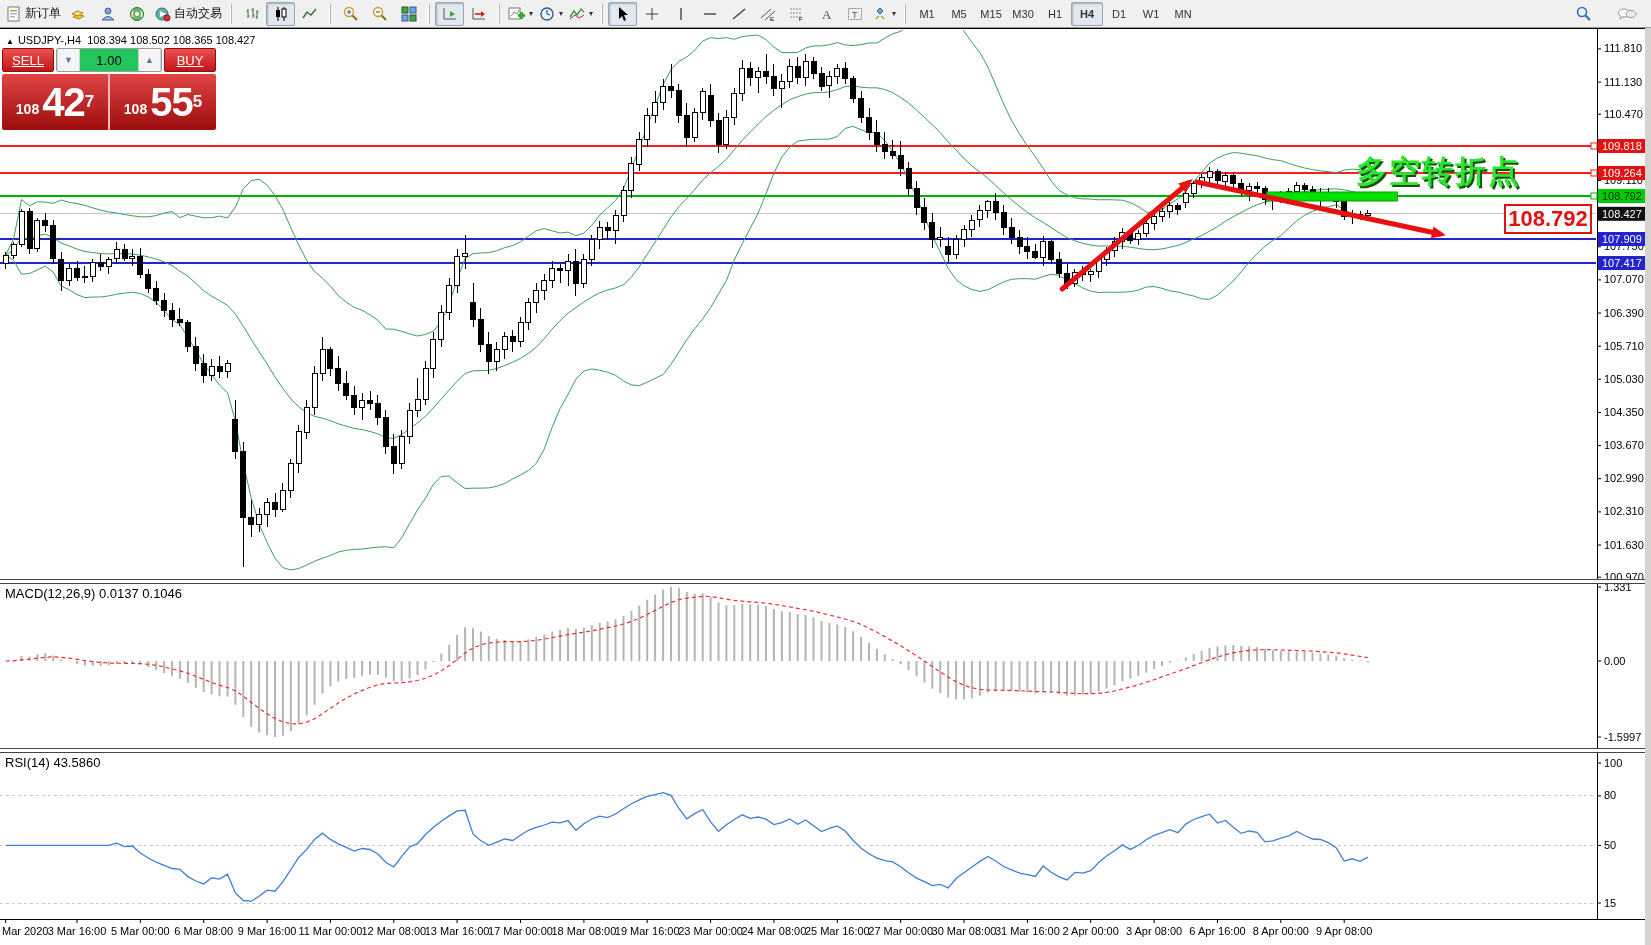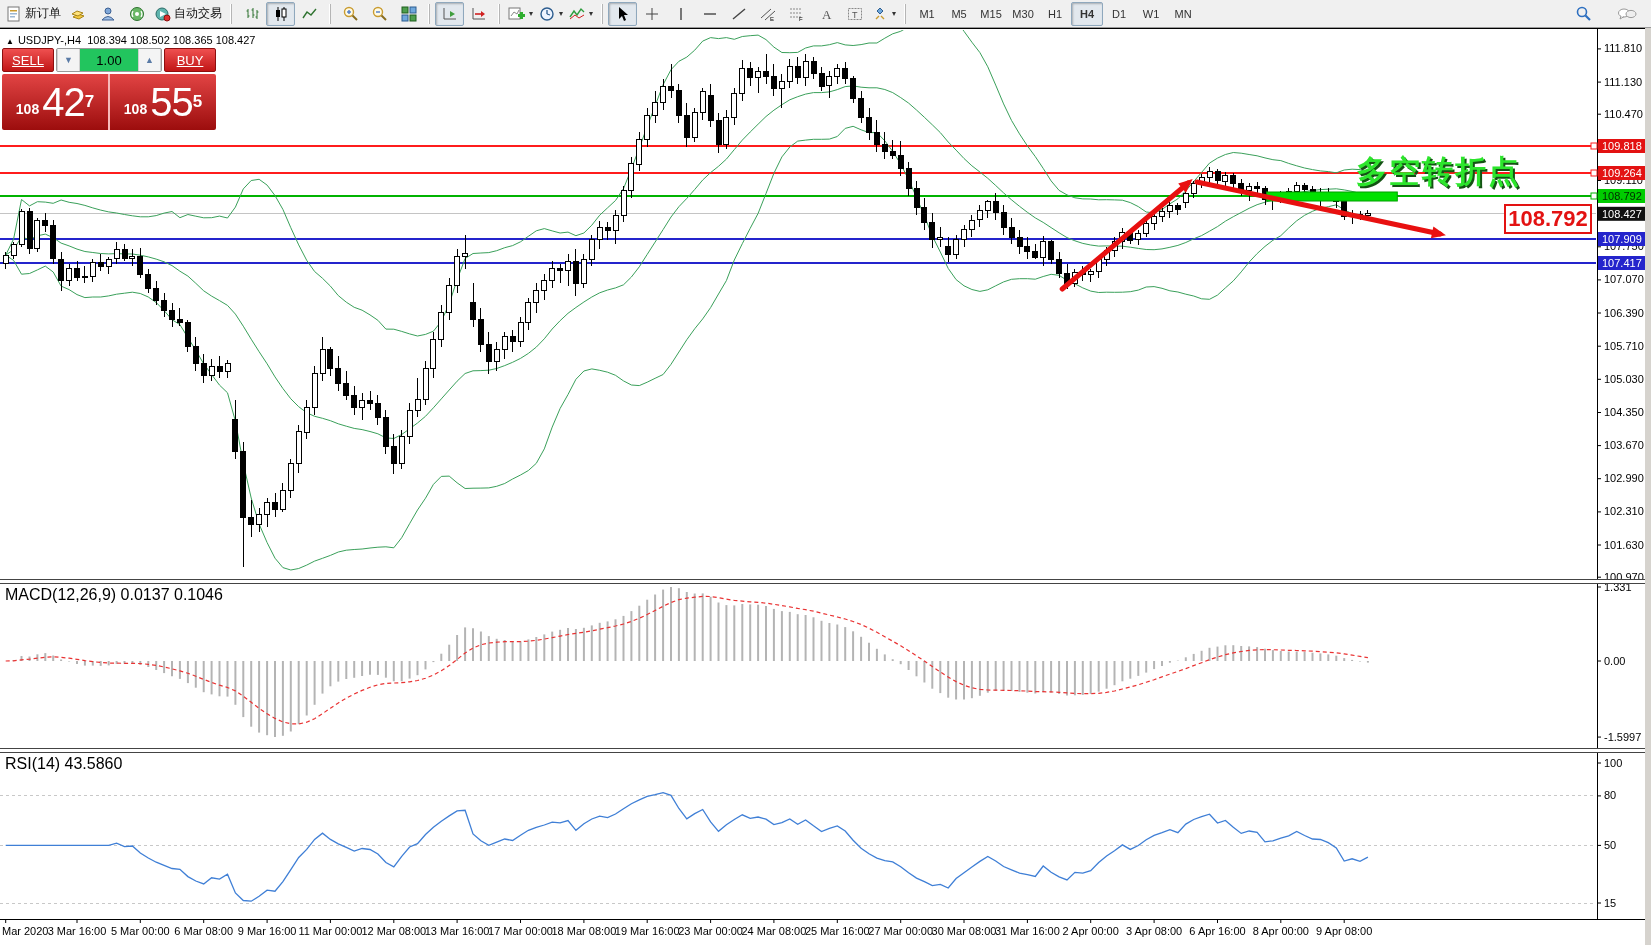--- a/index.html
+++ b/index.html
@@ -16,37 +16,37 @@
   .tb-btn .lbl{font-size:12px;color:#111;white-space:nowrap;}
   .tb-btn .dd{font-size:8px;color:#333;margin-left:1px;}
   .tb-right{margin-left:auto;display:flex;align-items:center;padding-right:10px;gap:14px;}
   
   #chartwin{position:absolute;left:0;top:28px;width:1648px;height:917px;background:#fff;border-top:1px solid #000;}
   #chart-svg{position:absolute;left:0;top:0;}
   .panel-sep{position:absolute;left:0;width:1651px;height:3px;background:#fff;
              border-top:1px solid #444;border-bottom:1px solid #444;z-index:20;}
   #title{position:absolute;left:6px;top:5px;font-size:11px;color:#000;z-index:15;}
   #title .tri{font-size:8px;margin-right:4px;}
-  .ind-label{position:absolute;left:5px;font-size:16px;color:#000;z-index:15;}
+  .ind-label{position:absolute;left:5px;font-size:13px;color:#000;z-index:15;}
   
   #trade{position:absolute;left:2px;top:19px;width:214px;z-index:30;font-family:"Liberation Sans",sans-serif;}
   #trade .row1{display:flex;height:24px;gap:2px;}
   .tbtn{flex:0 0 50px;display:flex;align-items:center;justify-content:center;color:#fff;
         font-size:13px;background:linear-gradient(#ef5050,#c11616);border:1px solid #8d0f0f;border-radius:2px;text-decoration:underline;}
   .spin{flex:1;display:flex;border:1px solid #9a9a9a;background:#fff;border-radius:2px;}
   .spin .arr{width:21px;display:flex;align-items:center;justify-content:center;background:#f4f4f4;
              color:#5a7ba6;font-size:9px;border-left:1px solid #d0d0d0;border-right:1px solid #d0d0d0;}
   .spin .val{flex:1;display:flex;align-items:center;justify-content:center;font-size:13px;color:#000;background:#22c55e;}
   #trade .row2{display:flex;margin-top:2px;height:56px;}
   .bigp{flex:1;display:flex;align-items:center;justify-content:center;color:#fff;
         background:linear-gradient(#e24444,#9c0d0d);}
   .bigp.left{border-right:2px solid #f7baba;border-radius:2px 0 0 2px;}
   .bigp.right{border-radius:0 2px 2px 0;}
   .bigp .small{font-size:14px;font-weight:bold;margin-right:3px;margin-top:14px;}
-  .bigp .huge{font-size:40px;font-weight:normal;letter-spacing:-1px;}
+  .bigp .huge{font-size:40px;font-weight:bold;letter-spacing:-1px;}
   .bigp sup{font-size:17px;font-weight:bold;vertical-align:super;}
   
   #cn-note{position:absolute;left:1356px;top:122px;z-index:25;font-size:31px;font-weight:bold;
            color:#2ce52c;text-shadow:2px 2px 0 #145214;letter-spacing:2px;white-space:nowrap;}
   #biglabel{position:absolute;left:1504px;top:175px;width:84px;height:26px;z-index:25;
             border:2px solid #e31212;background:#fff;color:#e31212;font-size:22px;font-weight:bold;
             display:flex;align-items:center;justify-content:center;}
   
   #edge-strip{position:absolute;left:1645px;top:0;width:6px;height:945px;background:#d6d3ce;z-index:40;}
   .icon-svg{display:block;}

